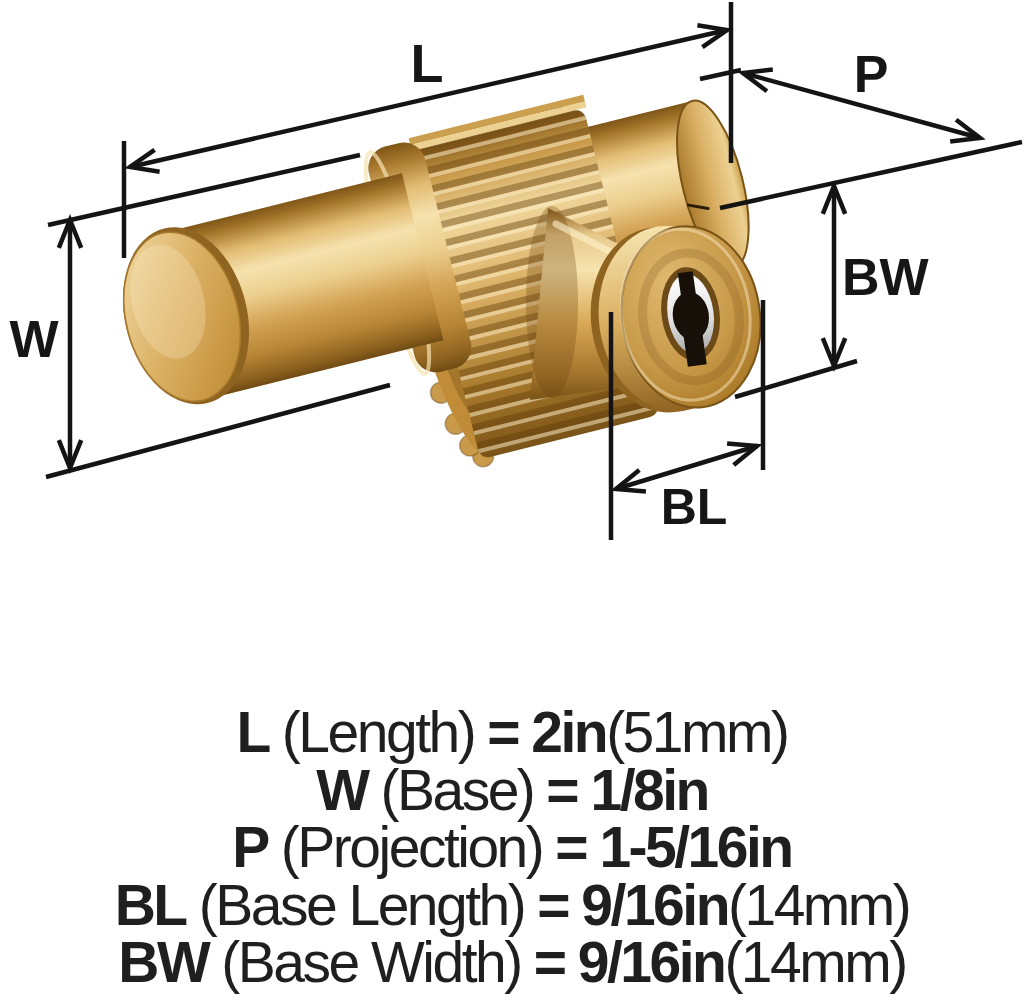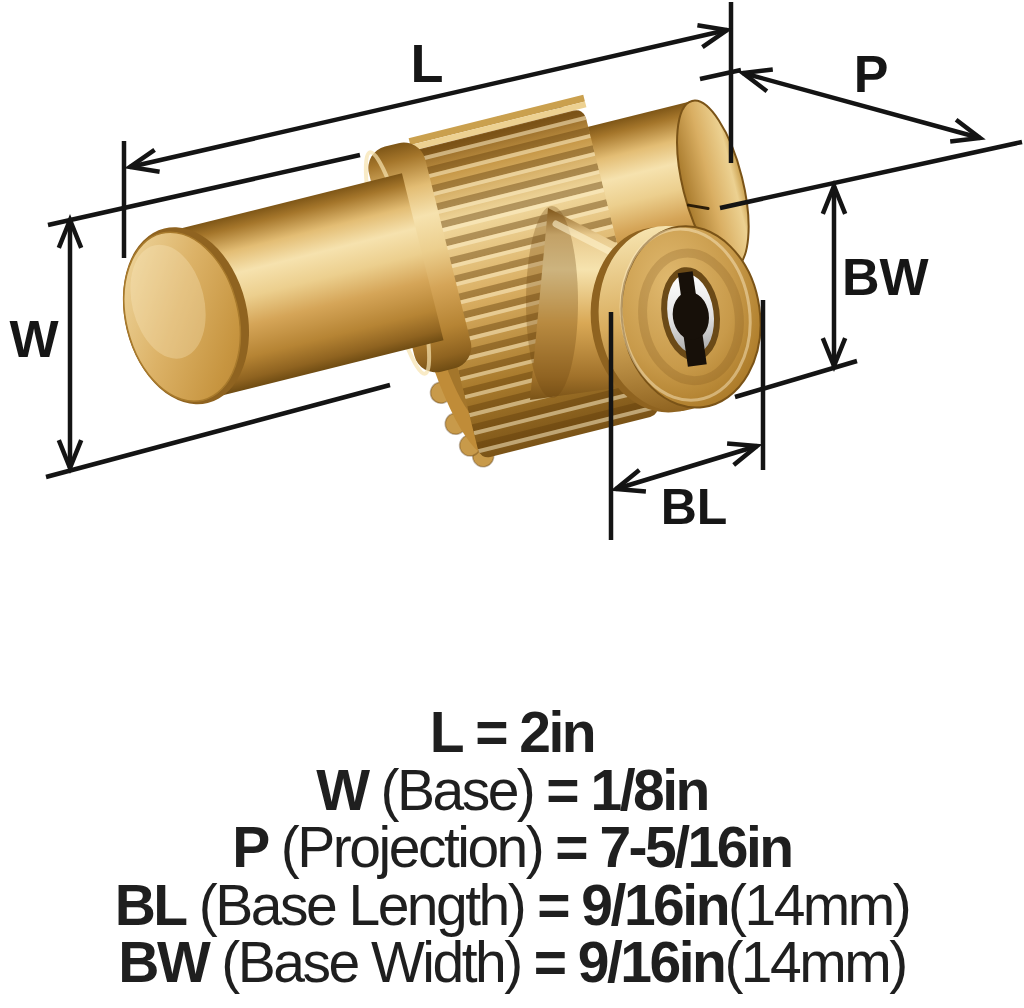--- a/index.html
+++ b/index.html
@@ -223,31 +223,33 @@
     <text class="dim-label" x="871" y="92" font-size="52" text-anchor="middle">P</text>
     <text class="dim-label" x="34" y="357" font-size="52" text-anchor="middle">W</text>
     <text class="dim-label" x="842" y="295" font-size="52" text-anchor="start">BW</text>
     <text class="dim-label" x="694" y="524" font-size="50" text-anchor="middle">BL</text>
   </g>
 </svg>
 
   <div class="specs">
     <div class="spec-row">
       <span class="spec-code">L</span>
+      <span class="spec-descriptor">(Length)</span>
       <span class="spec-value">= 2in</span>
+      <span class="spec-metric">(51mm)</span>
     </div>
     <div class="spec-row">
       <span class="spec-code">W</span>
       <span class="spec-descriptor">(Base)</span>
       <span class="spec-value">= 1/8in</span>
     </div>
     <div class="spec-row">
       <span class="spec-code">P</span>
       <span class="spec-descriptor">(Projection)</span>
-      <span class="spec-value">= 7-5/16in</span>
+      <span class="spec-value">= 1-5/16in</span>
     </div>
     <div class="spec-row">
       <span class="spec-code">BL</span>
       <span class="spec-descriptor">(Base Length)</span>
       <span class="spec-value">= 9/16in</span>
       <span class="spec-metric">(14mm)</span>
     </div>
     <div class="spec-row">
       <span class="spec-code">BW</span>
       <span class="spec-descriptor">(Base Width)</span>

